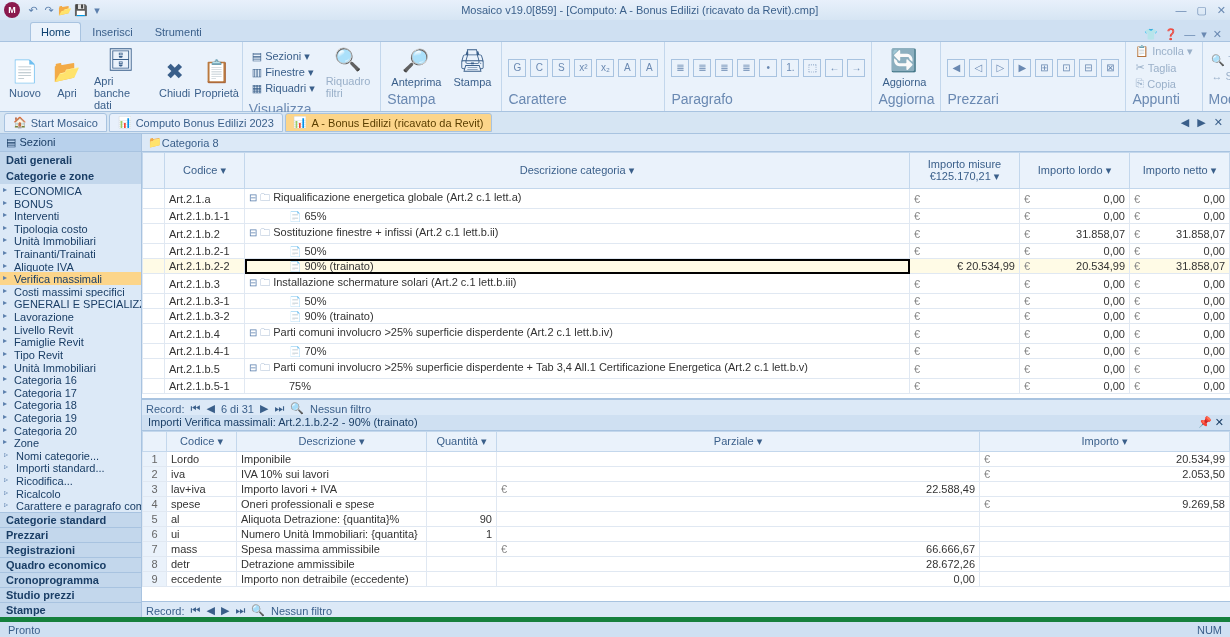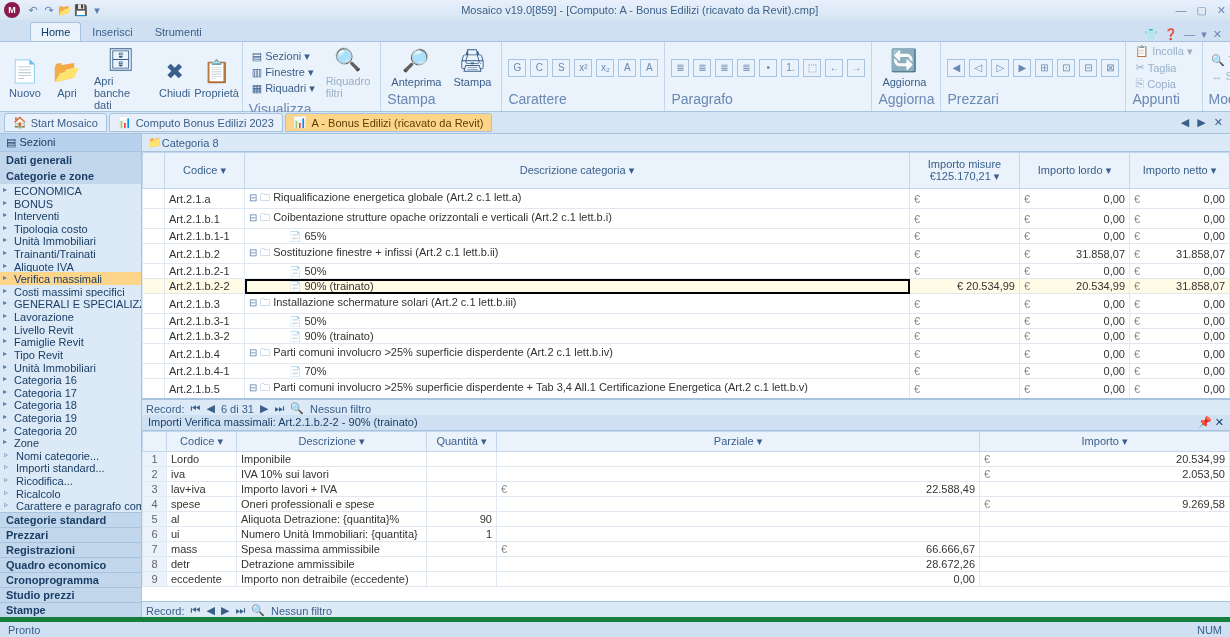--- a/index.html
+++ b/index.html
@@ -290,28 +290,20 @@
             <tr>
               <td></td>
               <td>Art.2.1.a</td>
   <td class=" desc-cell"><span class="treeic">⊟ 🗀</span>Riqualificazione energetica globale (Art.2 c.1 lett.a)</td>
   <td class="num curr"></td>
   <td class="num"><span style="float:left;color:#888">€</span>0,00</td>
   <td class="num"><span style="float:left;color:#888">€</span>0,00</td>
             </tr>
             <tr>
               <td></td>
-              <td>Art.2.1.b.1</td>
-  <td class=" desc-cell"><span class="treeic">⊟ 🗀</span>Coibentazione strutture opache orizzontali e verticali (Art.2 c.1 lett.b.i)</td>
-  <td class="num curr"></td>
-  <td class="num"><span style="float:left;color:#888">€</span>0,00</td>
-  <td class="num"><span style="float:left;color:#888">€</span>0,00</td>
-            </tr>
-            <tr>
-              <td></td>
               <td>Art.2.1.b.1-1</td>
   <td class="indent2 desc-cell"><span class="treeic">📄</span>65%</td>
   <td class="num curr"></td>
   <td class="num"><span style="float:left;color:#888">€</span>0,00</td>
   <td class="num"><span style="float:left;color:#888">€</span>0,00</td>
             </tr>
             <tr>
               <td></td>
               <td>Art.2.1.b.2</td>
   <td class=" desc-cell"><span class="treeic">⊟ 🗀</span>Sostituzione finestre + infissi (Art.2 c.1 lett.b.ii)</td>

